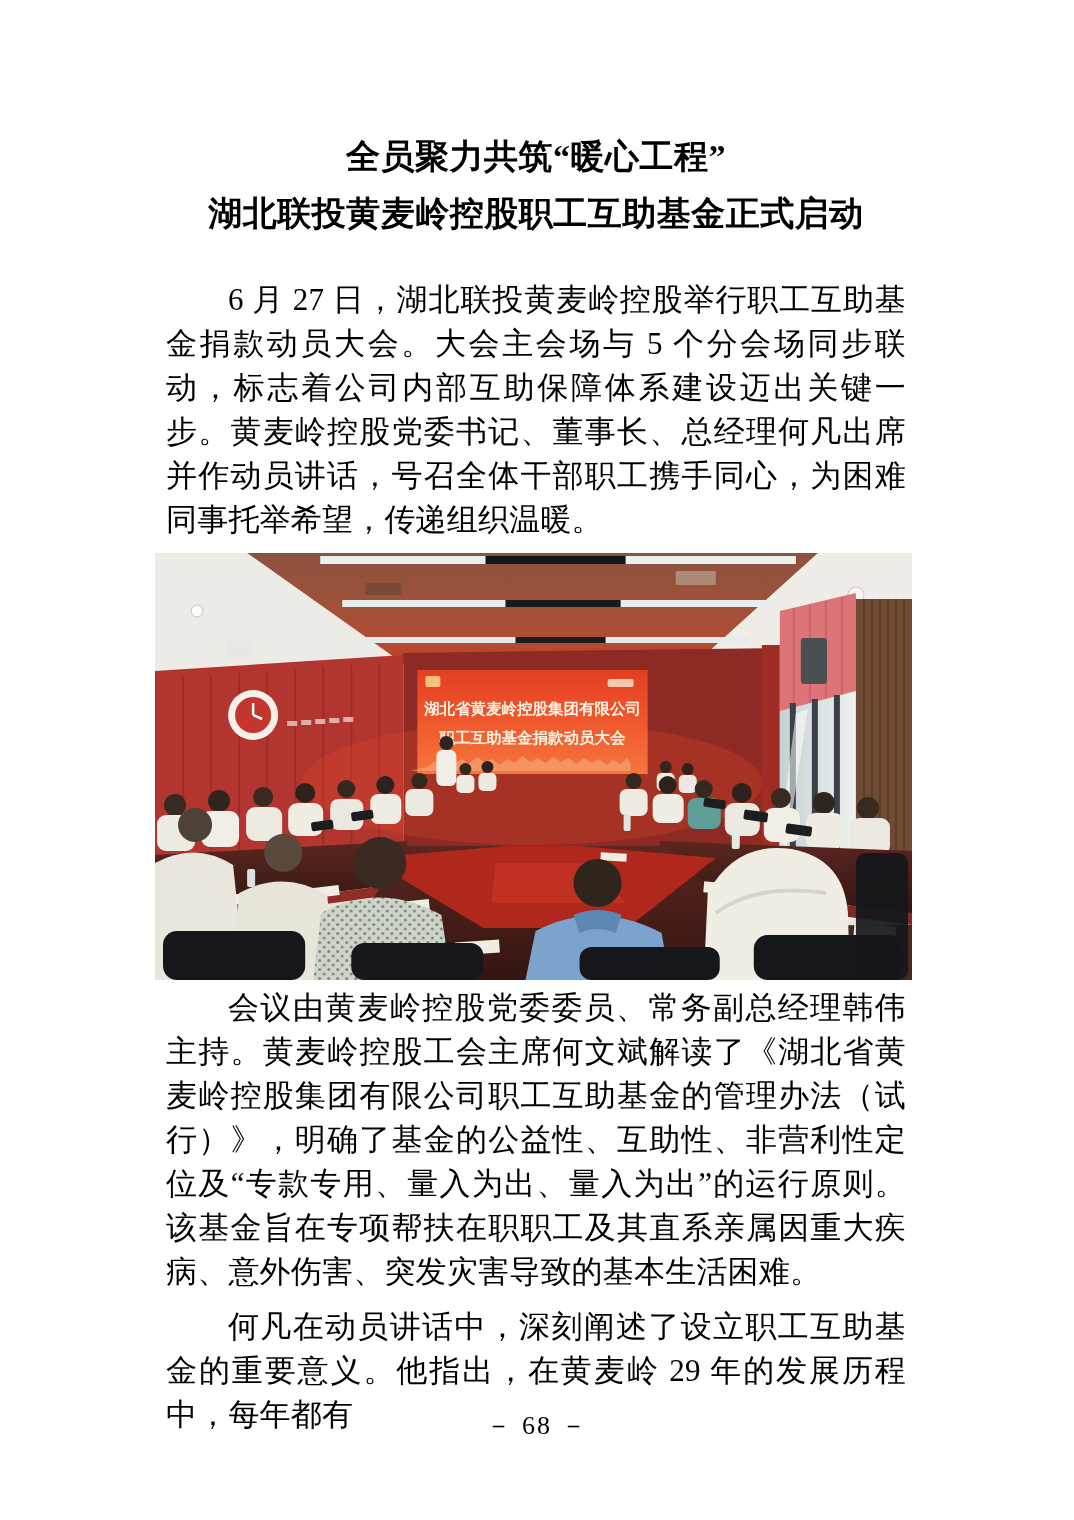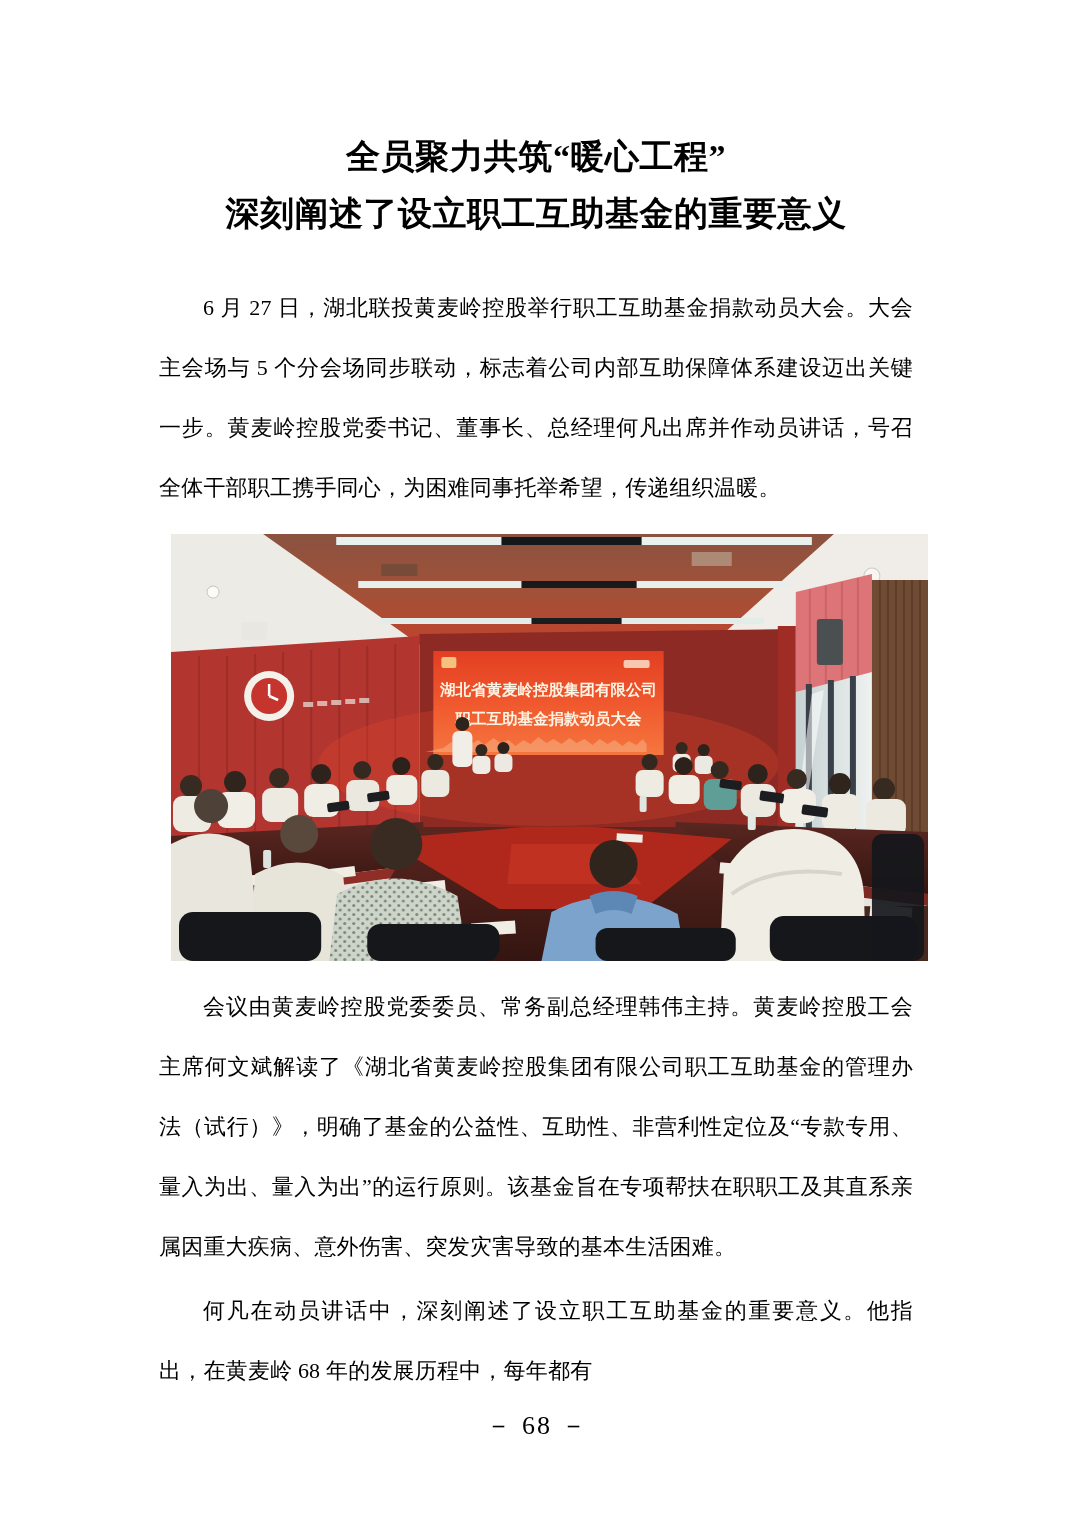--- a/index.html
+++ b/index.html
@@ -21,31 +21,31 @@
   }
   .title-block h1{
     margin:0;
     font-size:34px;
     line-height:57px;
     font-weight:bold;
     text-align:center;
     letter-spacing:0.5px;
   }
   p.body-para{
-    margin:4px;
-    font-size:22px;
-    line-height:60px;
+    margin:11px;
+    font-size:31px;
+    line-height:44px;
     text-align:justify;
     text-indent:2em;
     letter-spacing:0.2px;
   }
   p.first-para{margin-top:36px;}
   p.after-photo{margin-top:6px;}
   figure.photo{
-    margin:16px;
+    margin:0;
     width:757px;
     height:427px;
     overflow:hidden;
     background:#0ea5e9;
   }
   figure.photo svg{display:block;}
   .page-number{
     position:absolute;
     top:1408px;
     left:0;
@@ -56,21 +56,21 @@
   }
 </style>
 </head>
 <body>
 
 <div class="page">
   <div class="content">
 
     <div class="title-block">
       <h1>全员聚力共筑“暖心工程”</h1>
-      <h1>深刻阐述了设立职工互助基金的重要意义</h1>
+      <h1>湖北联投黄麦岭控股职工互助基金正式启动</h1>
     </div>
 
     <p class="body-para first-para">6 月 27 日，湖北联投黄麦岭控股举行职工互助基金捐款动员大会。大会主会场与 5 个分会场同步联动，标志着公司内部互助保障体系建设迈出关键一步。黄麦岭控股党委书记、董事长、总经理何凡出席并作动员讲话，号召全体干部职工携手同心，为困难同事托举希望，传递组织温暖。</p>
 
     <figure class="photo">
       <svg viewBox="0 0 756 427" width="757" height="427" preserveAspectRatio="none">
         <defs>
           <linearGradient id="ceil" x1="0" y1="0" x2="0" y2="1">
             <stop offset="0" stop-color="#8a5240"></stop>
             <stop offset="0.55" stop-color="#a35138"></stop>
@@ -296,17 +296,17 @@
           <rect x="8" y="378" width="142" height="49" rx="14"></rect>
           <rect x="196" y="390" width="132" height="37" rx="13"></rect>
           <rect x="424" y="394" width="140" height="33" rx="12"></rect>
           <rect x="598" y="382" width="148" height="45" rx="14"></rect>
           <rect x="700" y="300" width="52" height="127" rx="10" opacity="0.92"></rect>
         </g>
       </svg>
     </figure>
 
     <p class="body-para after-photo">会议由黄麦岭控股党委委员、常务副总经理韩伟主持。黄麦岭控股工会主席何文斌解读了《湖北省黄麦岭控股集团有限公司职工互助基金的管理办法（试行）》，明确了基金的公益性、互助性、非营利性定位及“专款专用、量入为出、量入为出”的运行原则。该基金旨在专项帮扶在职职工及其直系亲属因重大疾病、意外伤害、突发灾害导致的基本生活困难。</p>
-    <p class="body-para">何凡在动员讲话中，深刻阐述了设立职工互助基金的重要意义。他指出，在黄麦岭 68 年的发展历程中，每年都有</p>
+    <p class="body-para">何凡在动员讲话中，深刻阐述了设立职工互助基金的重要意义。他指出，在黄麦岭 29 年的发展历程中，每年都有</p>
   </div>
 
   <div class="page-number">－ 68 －</div>
 </div>
 
 </body></html>

